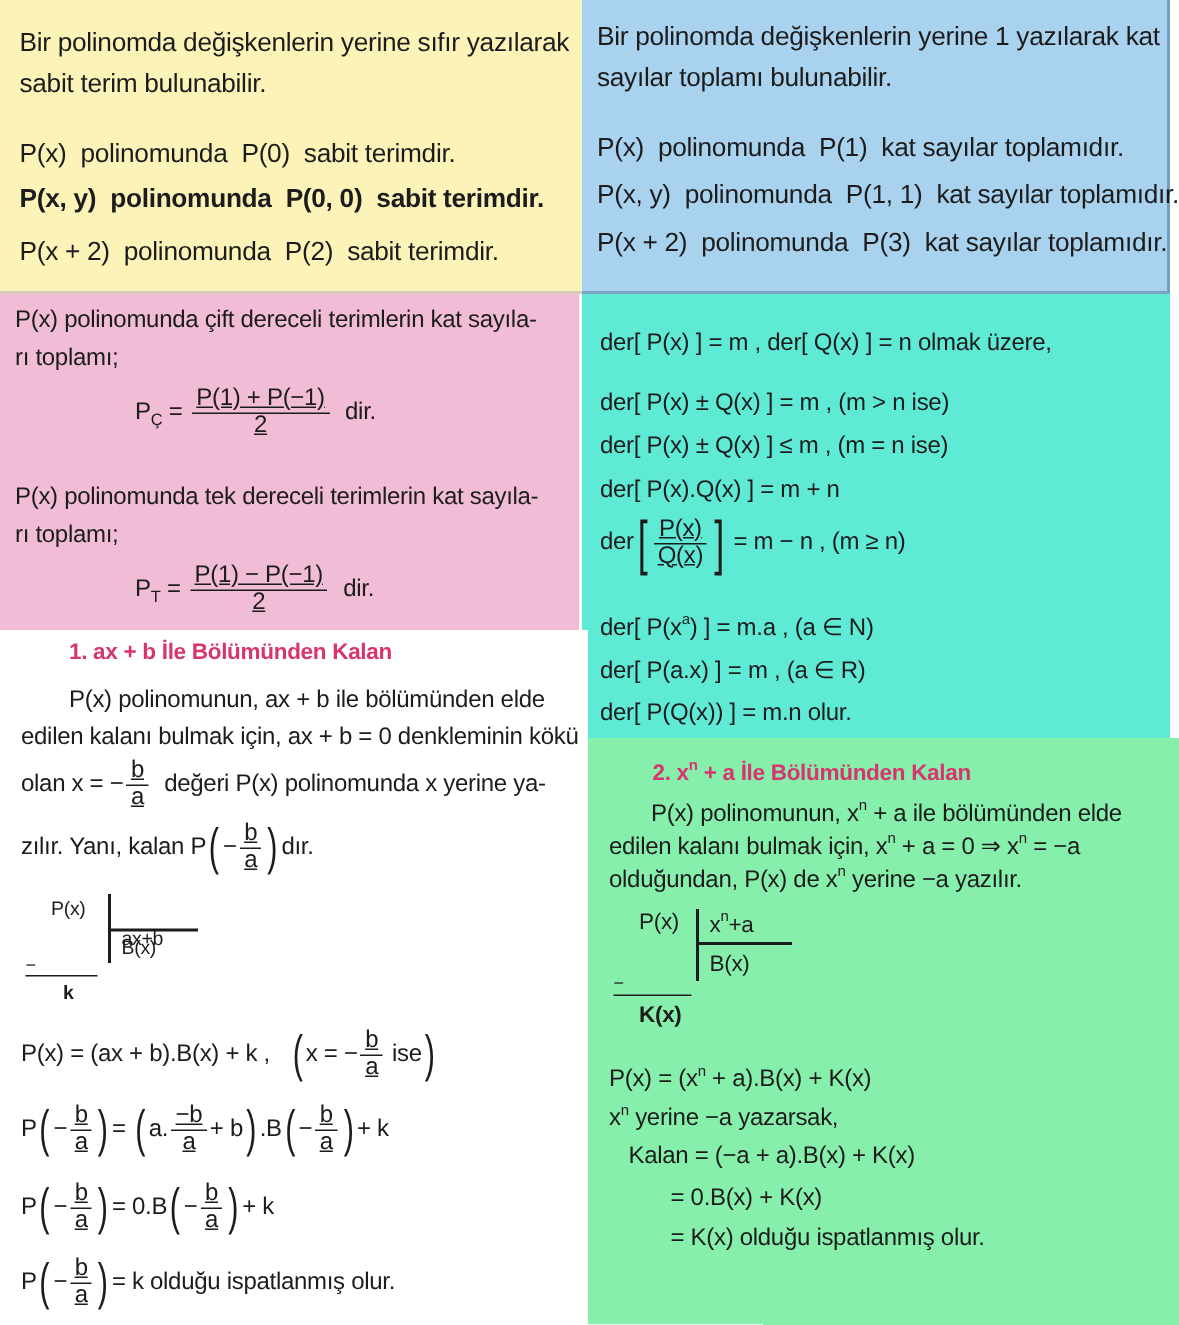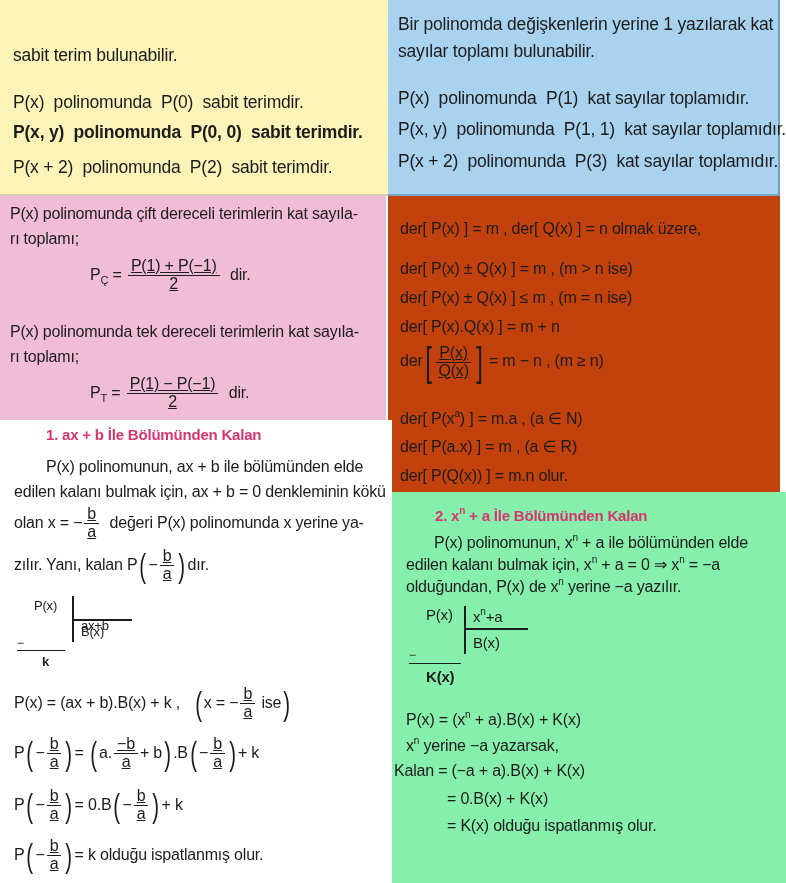--- a/index.html
+++ b/index.html
@@ -3,21 +3,21 @@
 <meta charset="utf-8">
 <style>
   * { box-sizing: border-box; margin: 0; padding: 0; }
   html, body { width: 786px; height: 883px; overflow: hidden; background: #ffffff; }
   body { position: relative; font-family: "Liberation Sans", sans-serif; color: #1c1c1c; }
 
   .panel { position: absolute; }
   #p-yellow { left: 0; top: 0; width: 388px; height: 196px; background: #fbf3b8; border-bottom: 2px solid #d8ccb8; }
   #p-blue { left: 388px; top: 0; width: 392px; height: 196px; background: #a9d2ee; border-right: 2px solid #6f9fc3; border-bottom: 2px solid #7aa4c2; }
   #p-pink { left: 0; top: 196px; width: 386px; height: 224px; background: #f1bcd5; }
-  #p-green { left: 388px; top: 196px; width: 392px; height: 296px; background: #c2410c; }
+  #p-green { left: 388px; top: 196px; width: 392px; height: 296px; background: #5eead4; }
   #p-white-left { left: 0; top: 420px; width: 392px; height: 463px; background: #ffffff; padding-left: 16px; }
   #p-white-right { left: 392px; top: 492px; width: 394px; height: 391px; background: #86efac; }
 
   .line { position: absolute; white-space: nowrap; font-size: 17.5px; letter-spacing: -0.2px; }
   .sm { font-size: 16px; }
   .b { font-weight: bold; }
   .title { color: #d8346f; font-weight: bold; font-size: 15px; }
 
   .frac { display: inline-flex; flex-direction: column; align-items: center; vertical-align: middle; line-height: 1.05; margin: 0 2px; text-decoration: underline; }
   .frac .num { border-bottom: 1.4px solid #1c1c1c; padding: 0 3px; }
@@ -28,20 +28,21 @@
   sub { font-size: 11px; vertical-align: -4px; }
 
   .div-box { position: absolute; }
   .div-vert { position: absolute; width: 1.5px; background: #1c1c1c; }
   .div-hor { position: absolute; height: 1.5px; background: #1c1c1c; }
 </style>
 </head>
 <body>
 
 <div class="panel" id="p-yellow">
+  <div class="line" style="left:13px;top:18px;">Bir polinomda değişkenlerin yerine sıfır yazılarak</div>
   <div class="line" style="left:13px;top:45px;">sabit terim bulunabilir.</div>
 
   <div class="line" style="left:13px;top:92px;">
     <span>P(x)</span>&nbsp;
     <span>polinomunda</span>&nbsp;
     <span>P(0)</span>&nbsp;
     <span>sabit terimdir.</span>
   </div>
   <div class="line b" style="left:13px;top:122px;">
     <span>P(x, y)</span>&nbsp;
@@ -217,16 +218,16 @@
     <div class="div-hor" style="left:3px;top:59px;width:52px;height:1px;"></div>
     <span class="line sm" style="left:20px;top:64px;font-size:15px;font-weight:bold;">K(x)</span>
   </div>
 
   <div class="line sm" style="left:14px;top:217px;">
     <span>P(x) = (x</span><sup>n</sup><span> + a).B(x) + K(x)</span>
   </div>
   <div class="line sm" style="left:14px;top:243px;">
     <span>x</span><sup>n</sup><span>  yerine  −a  yazarsak,</span>
   </div>
-  <div class="line sm" style="left:2px;top:270px;">Kalan = (−a + a).B(x) + K(x)</div>
+  <div class="line sm" style="left:27px;top:270px;">Kalan = (−a + a).B(x) + K(x)</div>
   <div class="line sm" style="left:55px;top:298px;">= 0.B(x) + K(x)</div>
   <div class="line sm" style="left:55px;top:325px;">= K(x)  olduğu ispatlanmış olur.</div>
 </div>
 
 </body></html>

